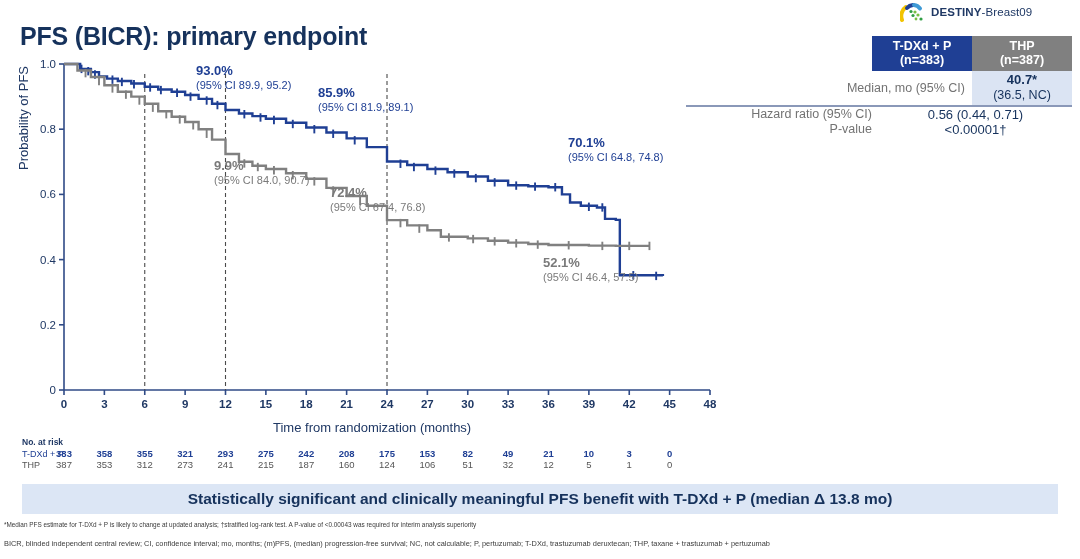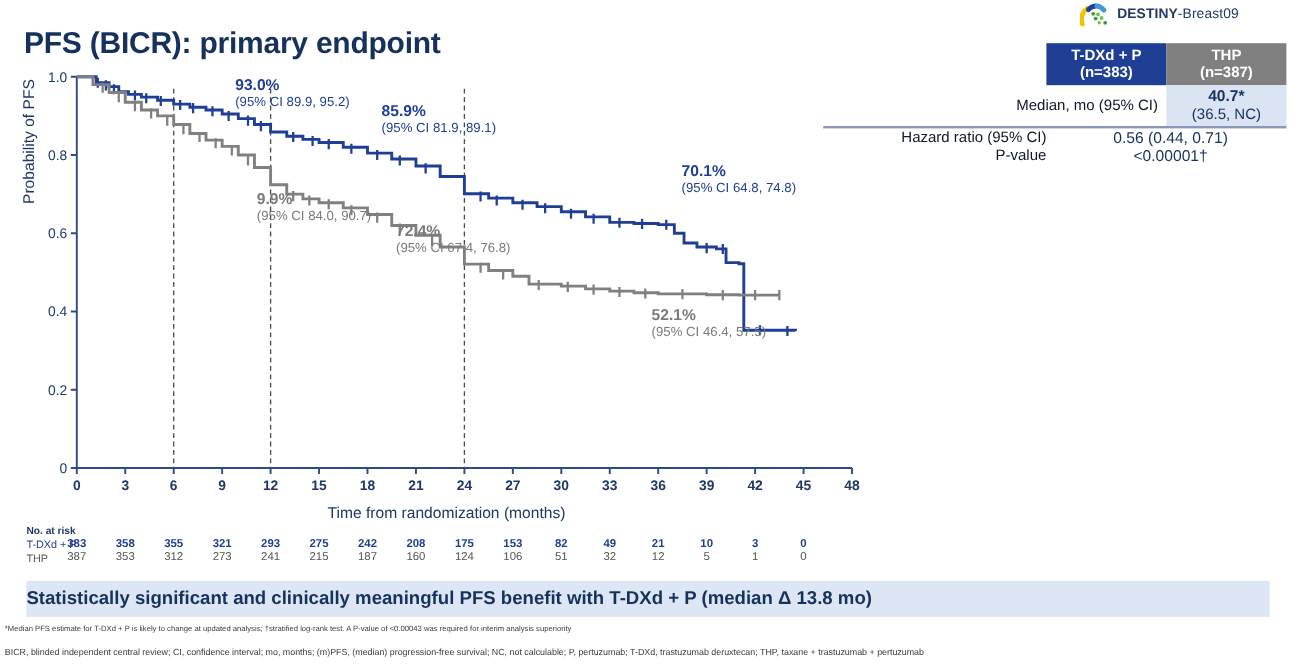--- a/index.html
+++ b/index.html
@@ -15,21 +15,21 @@
   .logo-mark{width:26px;height:20px;position:relative;}
   .logo-text{font-size:11.5px;font-weight:700;color:#1f3864;letter-spacing:.1px;white-space:nowrap;}
   .logo-text .light{font-weight:400;}
 
   
   .title{position:absolute;left:20px;top:22px;font-size:25px;font-weight:700;color:#16325c;letter-spacing:-.2px;}
 
   
   .res-table{position:absolute;left:686px;top:36px;width:386px;font-size:12.5px;}
   .rt-row{display:flex;align-items:stretch;}
-  .rt-label{flex:1;text-align:right;padding-right:7px;display:flex;align-items:center;justify-content:flex-end;color:#0f172a;font-size:12.5px;}
+  .rt-label{flex:1;text-align:right;padding-right:7px;display:flex;align-items:center;justify-content:flex-end;color:#737373;font-size:12.5px;}
   .rt-c1,.rt-c2{width:100px;text-align:center;display:flex;flex-direction:column;justify-content:center;align-items:center;line-height:1.12;}
   .hdr .rt-c1{background:#1f3f94;color:#fff;font-weight:700;padding:3px 0 4px;}
   .hdr .rt-c2{background:#808080;color:#fff;font-weight:700;padding:3px 0 4px;}
   .med .rt-c1{background:#dbe4f3;color:#16325c;padding:2px 0 3px;}
   .med .rt-c2{background:#e2e2e2;color:#3a3a3a;padding:2px 0 3px;}
   .med .big{font-weight:700;font-size:13px;}
   .med .ci{font-size:12.5px;}
   .rt-sep{height:2px;background:#8a98b8;margin:0;}
   .rt-row.stat{align-items:center;}
   .rt-row.stat .rt-label{flex:none;width:186px;}
@@ -55,21 +55,21 @@
   .risk-name{width:52px;font-size:9px;font-weight:400;}
   .risk-name.b{color:#1f3f94;}
   .risk-name.g{color:#555;}
   .risk-cells{position:relative;width:975px;height:11px;}
   .risk-cell{position:absolute;font-size:9.5px;font-weight:700;transform:translateX(-50%);}
   .risk-cell.b{color:#1f3f94;}
   .risk-cell.g{color:#555;font-weight:400;}
 
   
   .banner{position:absolute;left:22px;top:484px;width:1036px;height:30px;background:#dce6f5;
-          display:flex;align-items:center;}
+          display:flex;align-items:center;justify-content:center;}
   .banner span{font-size:15.5px;font-weight:700;color:#16325c;}
 
   
   .fn{position:absolute;left:4px;font-size:6.4px;color:#3a3a3a;line-height:1.25;white-space:nowrap;}
   .fn1{top:521px;}
   .fn2{top:539px;font-size:7.4px;}
 </style>
 </head>
 <body>
 

